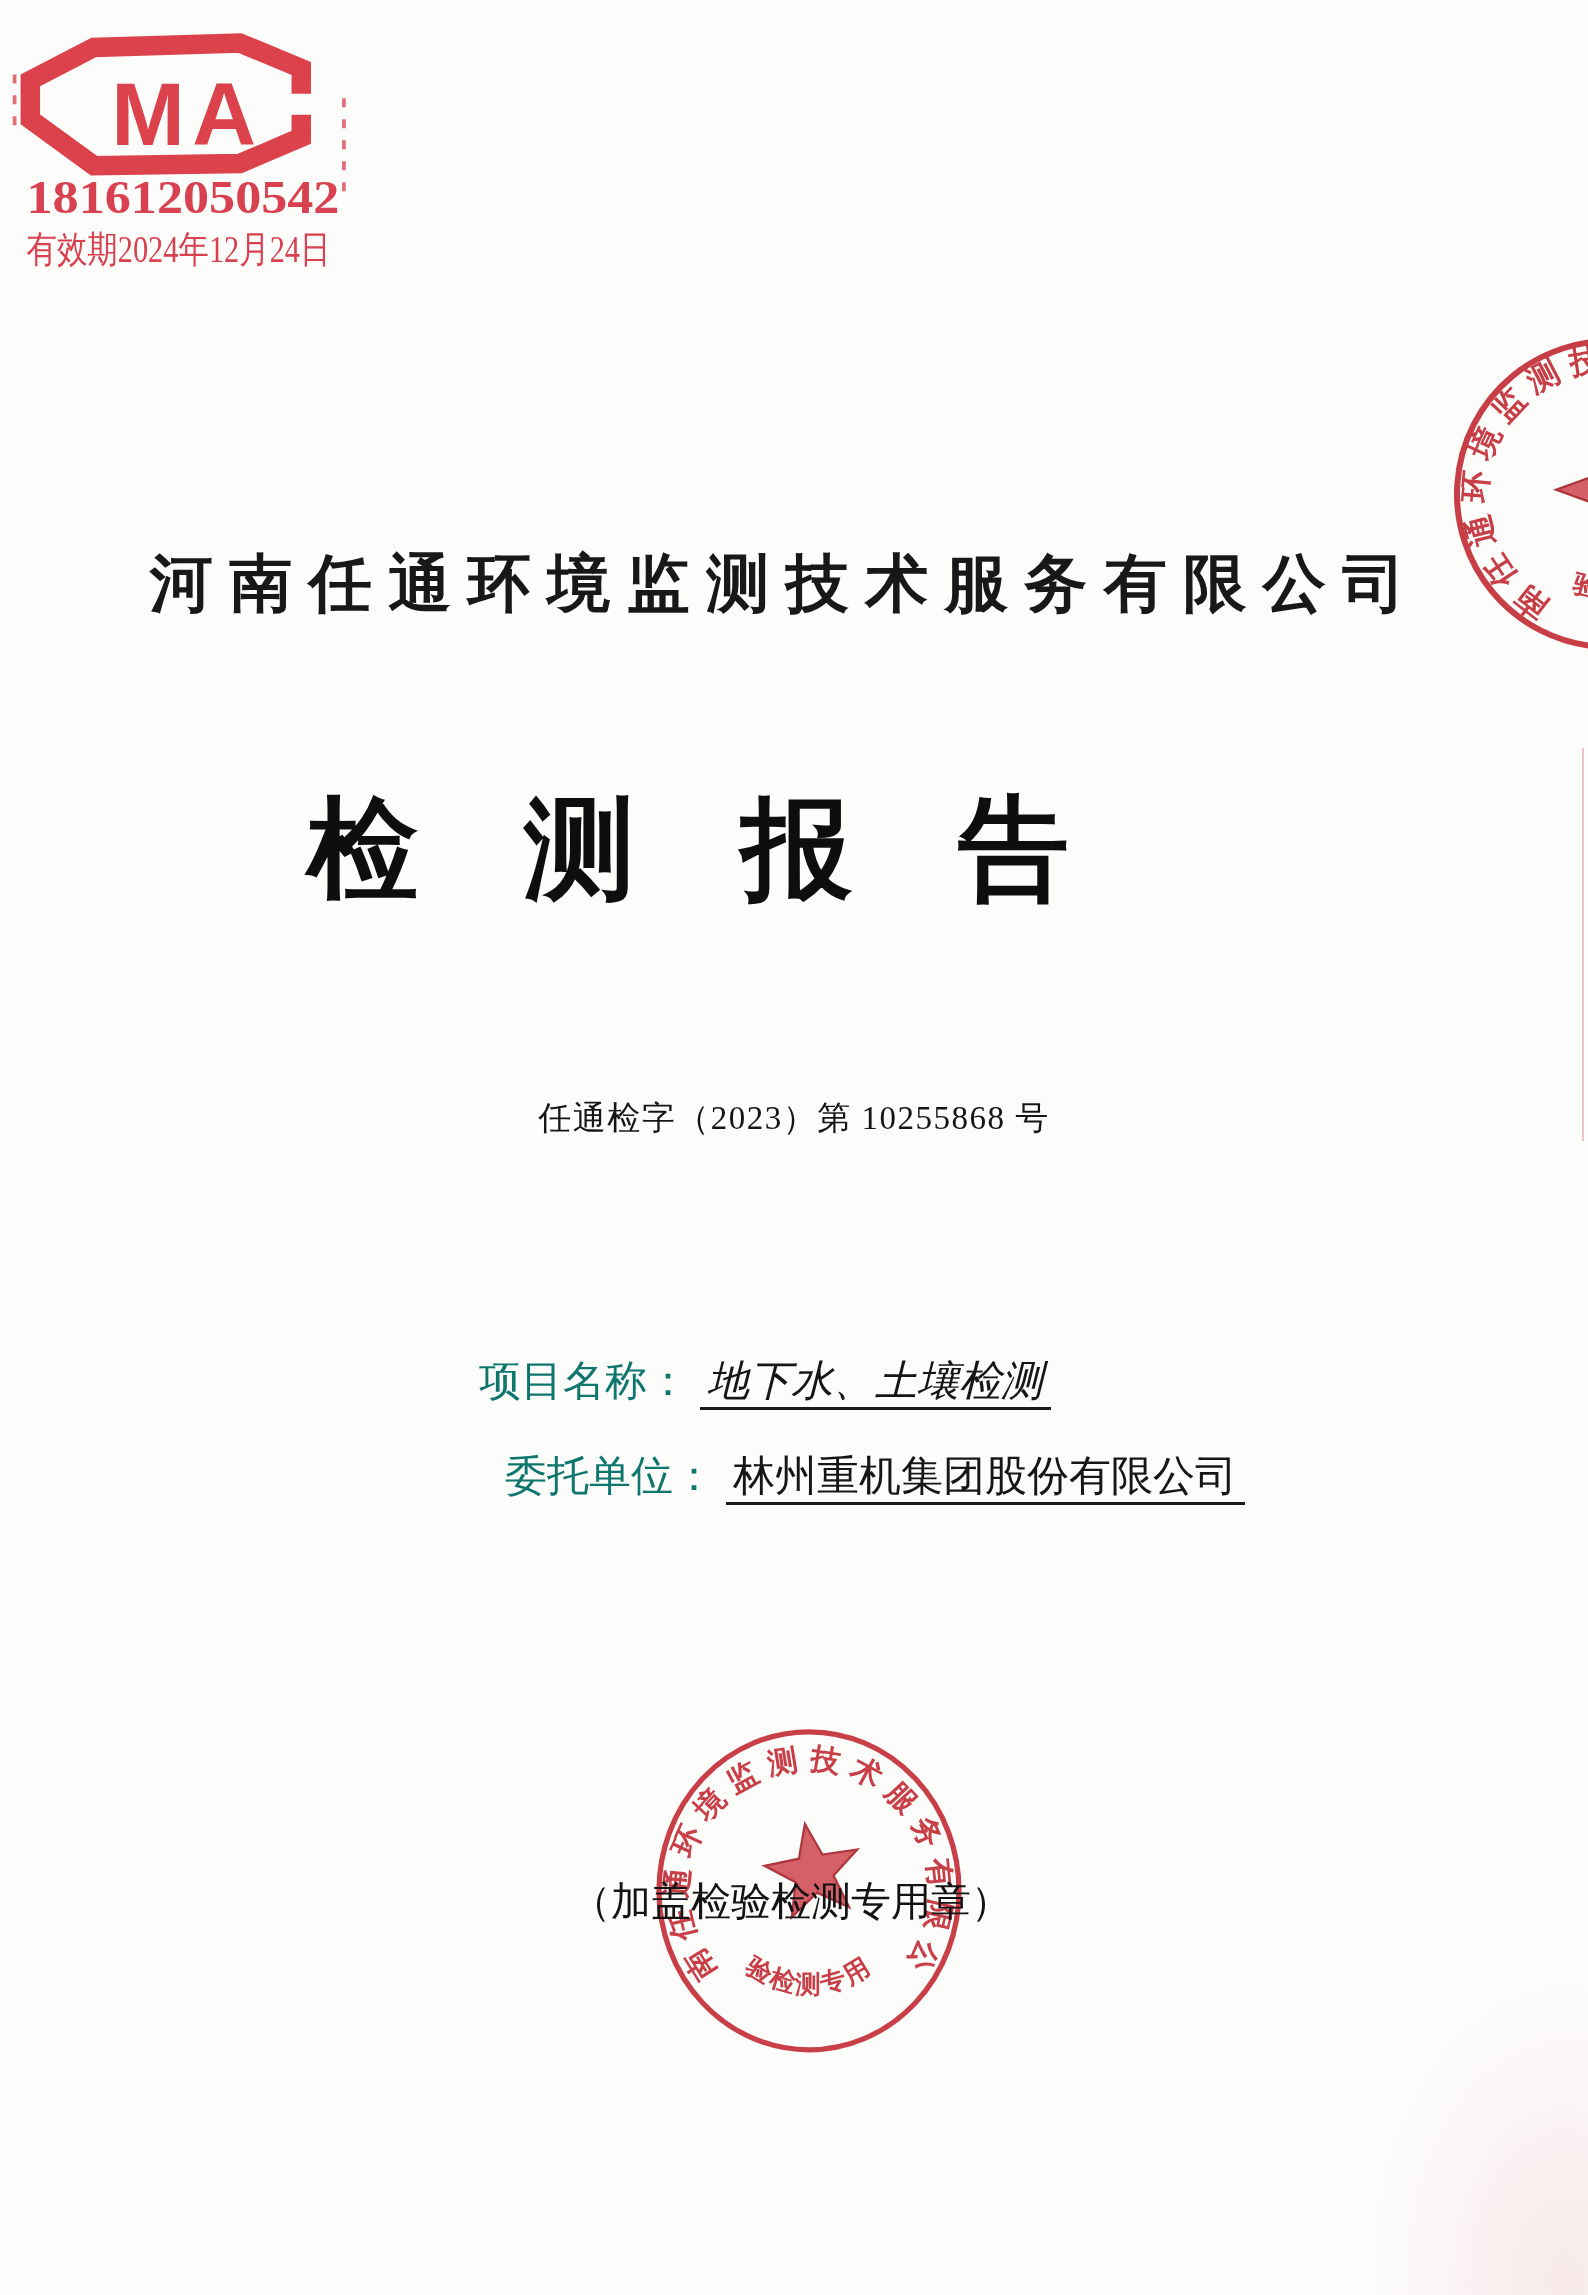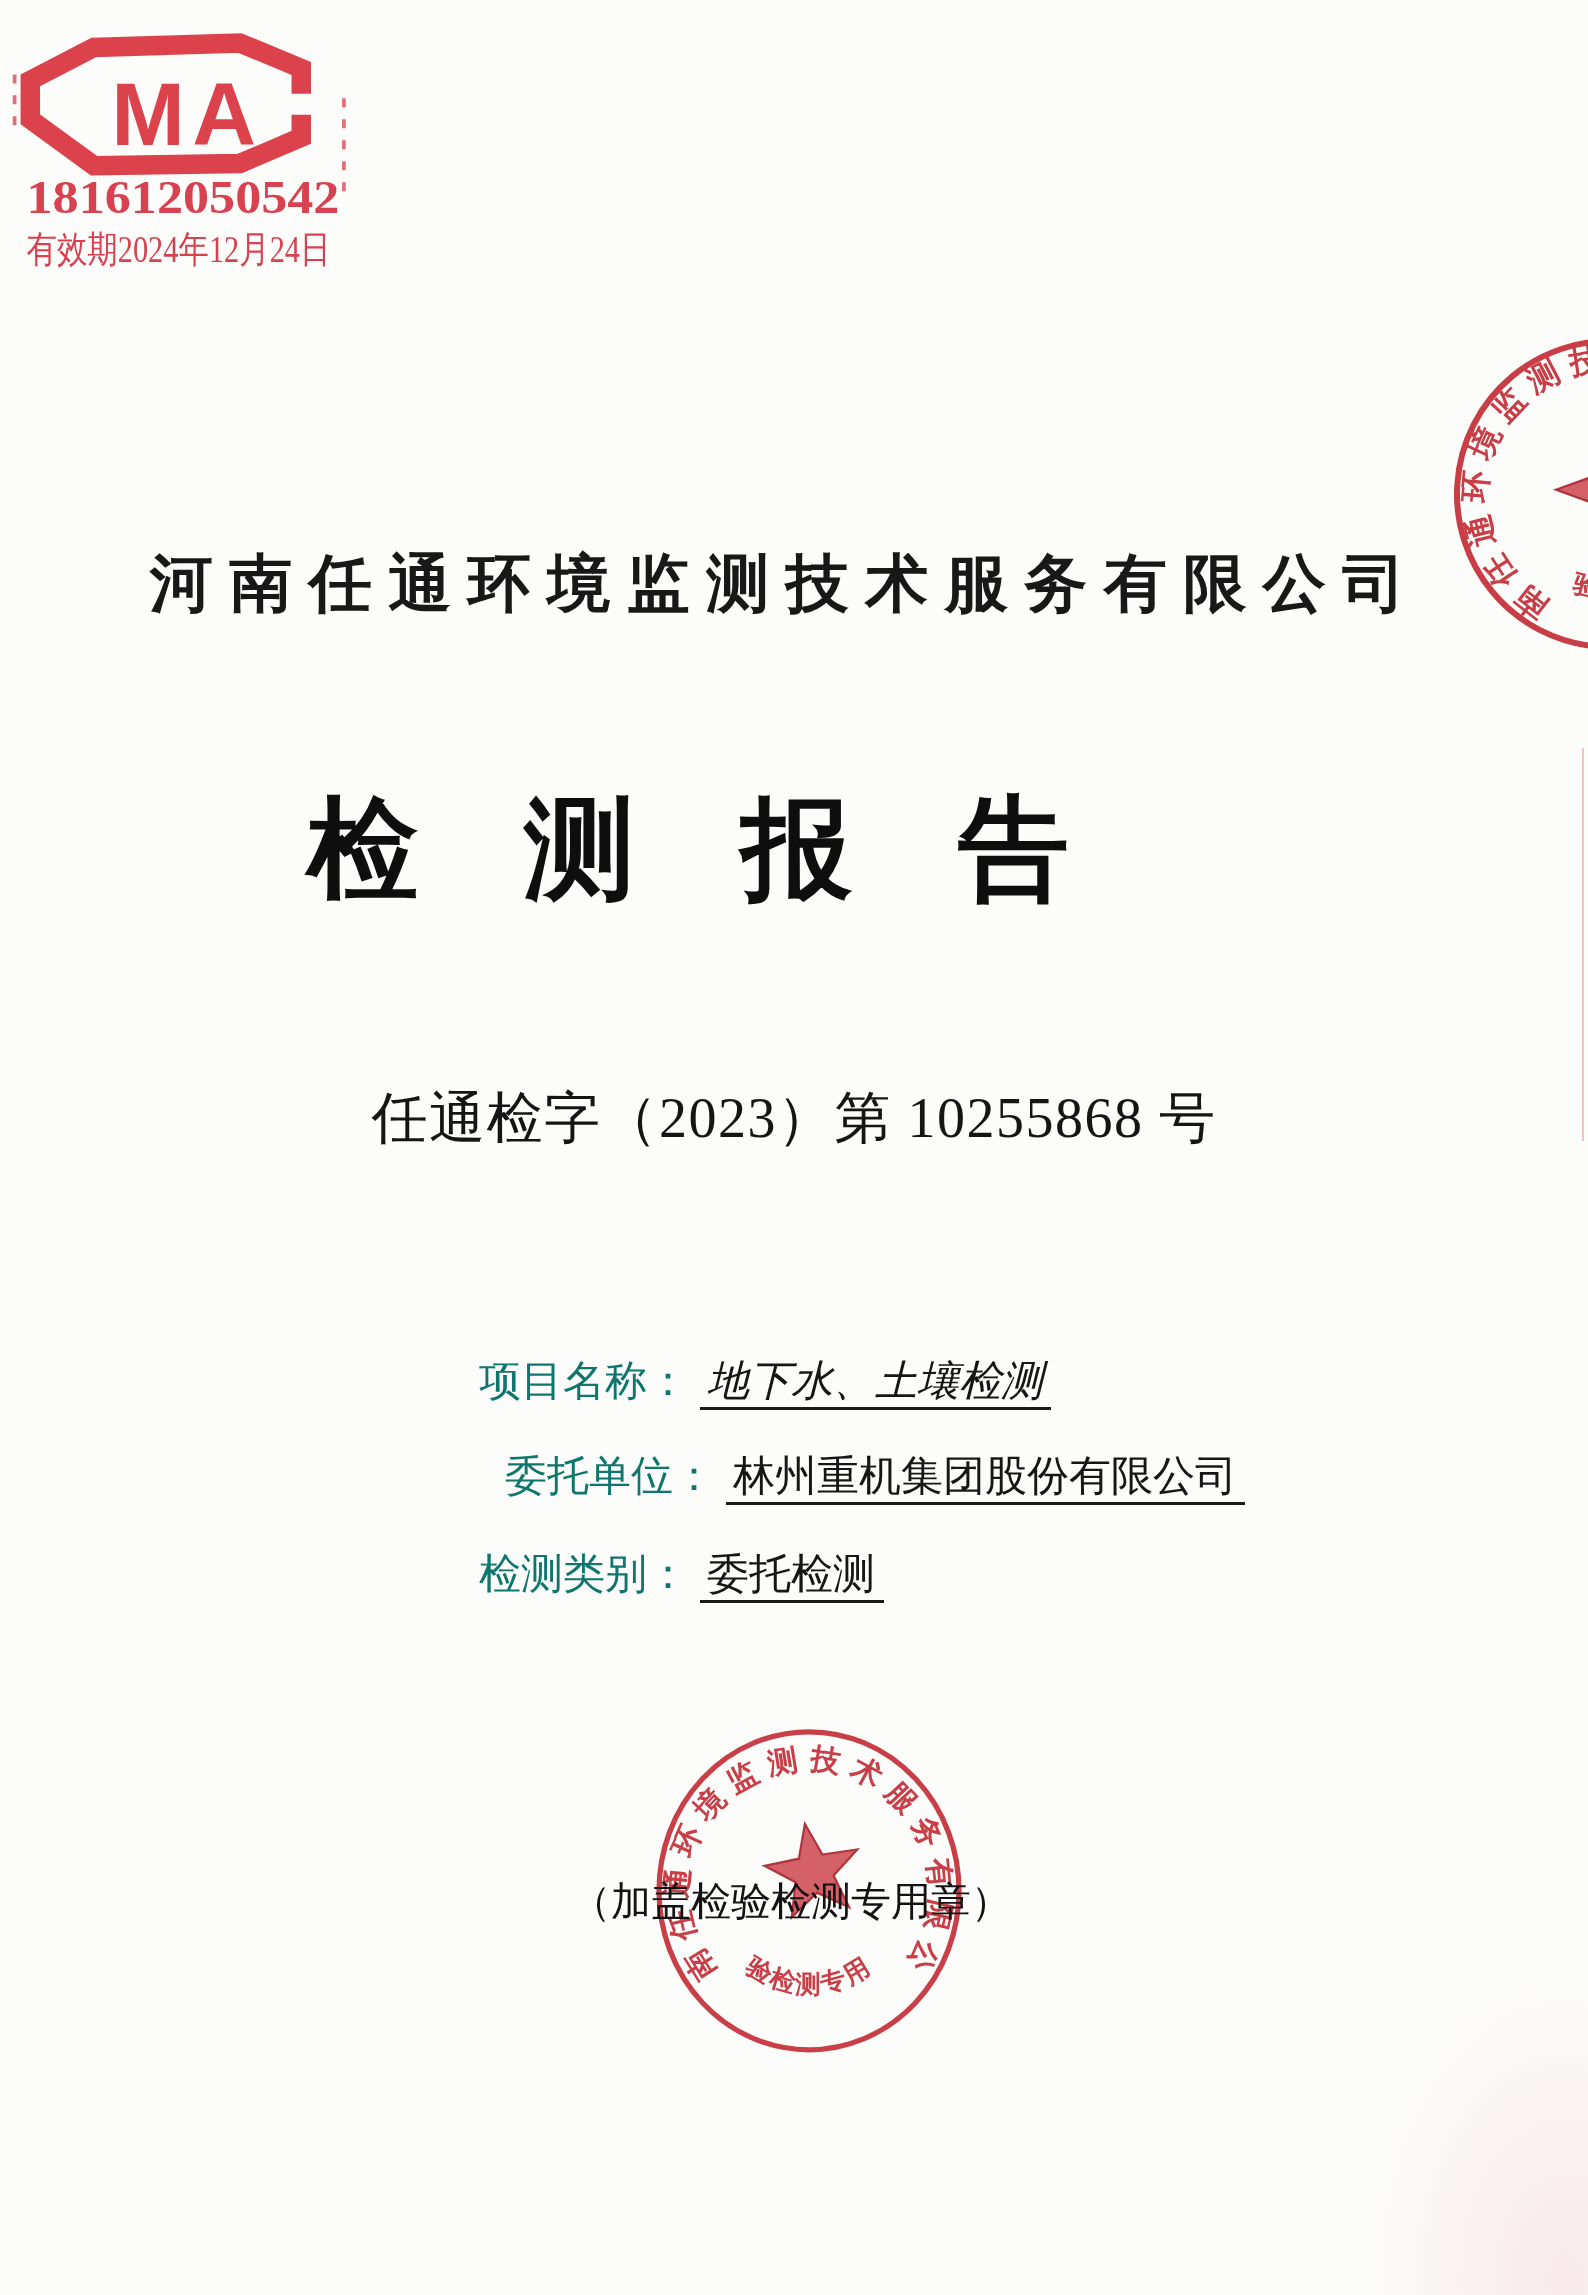--- a/index.html
+++ b/index.html
@@ -45,21 +45,21 @@
     letter-spacing: 106px;
     color: #0e0e0e;
     white-space: nowrap;
   }
   
   .report-no {
     position: absolute;
     top: 1094px; left: 0;
     width: 1588px;
     text-align: center;
-    font-size: 56px;
+    font-size: 33px;
     line-height: 49px;
     letter-spacing: 1.5px;
     color: #151515;
     white-space: nowrap;
   }
   
   .field-row {
     position: absolute;
     left: 479px;
     font-size: 42px;
@@ -158,23 +158,20 @@
   <div class="report-title">检测报告</div>
 
   <div class="report-no">任通检字（2023）第 10255868 号</div>
 
   <div class="field-row row-1">
     <span class="label">项目名称：</span><span class="value">地下水、土壤检测</span>
   </div>
   <div class="field-row row-2">
     <span class="label">委托单位：</span><span class="value">林州重机集团股份有限公司</span>
   </div>
-  <div class="field-row row-3">
-    <span class="label">检测类别：</span><span class="value">委托检测</span>
-  </div>
 
   <svg class="seal-bottom" viewBox="0 0 432 444">
     <defs>
       <path id="arc-top-2" d="M 78.6 306.9 A 162 162 0 1 1 353.4 306.9" fill="none"></path>
       <path id="arc-bot-2" d="M 143.9 336.3 A 136 136 0 0 0 288.1 336.3" fill="none"></path>
     </defs>
     <ellipse cx="216" cy="221" rx="200" ry="212" fill="none" stroke="#c5343d" stroke-width="7"></ellipse>
     <text font-size="40" letter-spacing="13" fill="#c5343d" font-weight="600">
       <textPath href="#arc-top-2" startOffset="50%" text-anchor="middle">河南任通环境监测技术服务有限公司</textPath>
     </text>

